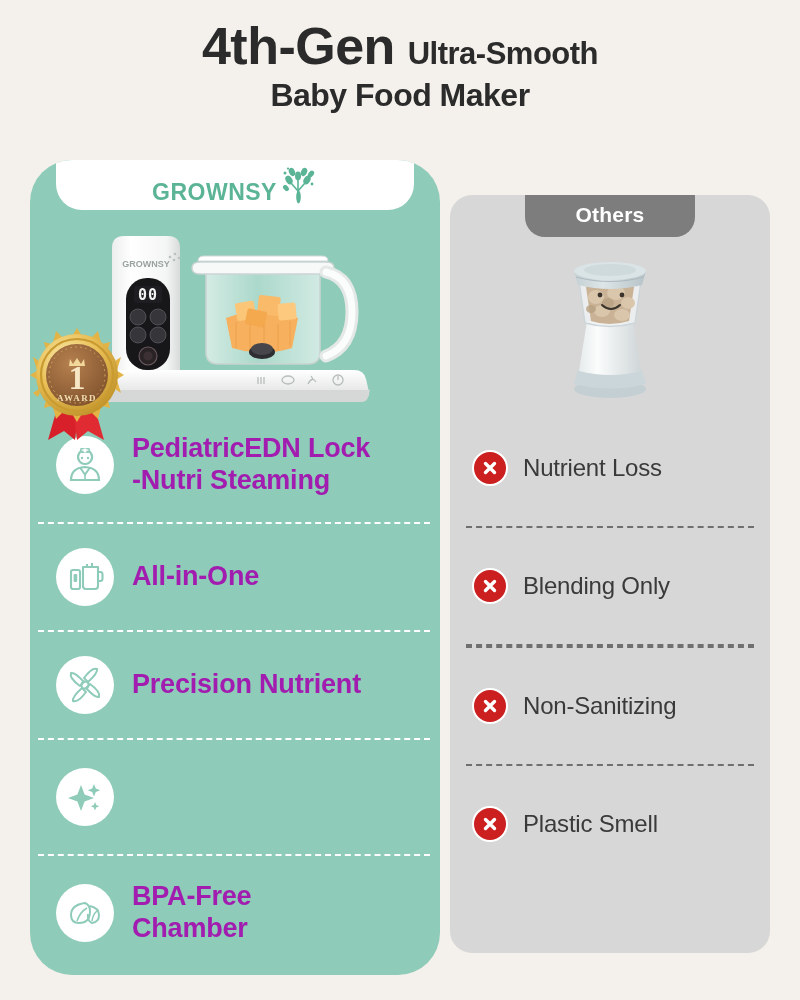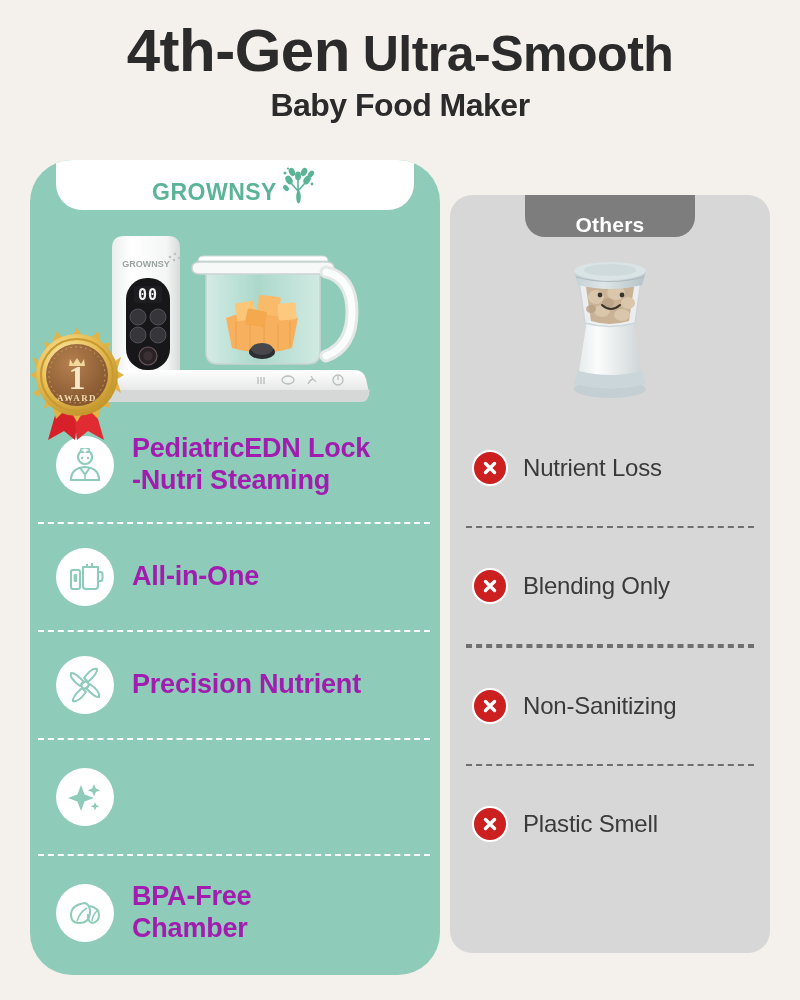--- a/index.html
+++ b/index.html
@@ -29,22 +29,22 @@
   }
   .title-line {
     color: #2b2b2b;
     font-weight: 800;
     letter-spacing: -0.5px;
     line-height: 1.18;
     white-space: nowrap;
   }
   .title-line-1 { font-size: 48px; }
   .title-line-2 { font-size: 32px; }
-  .title-strong { font-size: 60px; font-weight: 800; }
-  .title-reg { font-size: 50px; font-weight: 700; }
+  .title-strong { font-size: 52px; font-weight: 800; }
+  .title-reg { font-size: 31px; font-weight: 700; }
 
   
   .compare {
     position: absolute;
     top: 160px;
     left: 0;
     width: 800px;
     height: 830px;
   }
 
@@ -128,21 +128,21 @@
     border-bottom-right-radius: 20px;
     display: flex;
     align-items: flex-end;
     justify-content: center;
   }
   .others-label {
     color: #ffffff;
     font-size: 21px;
     font-weight: 800;
     line-height: 1;
-    padding-bottom: 2px;
+    padding-bottom: 12px;
     letter-spacing: 0.2px;
   }
 
   
   .hero-left {
     position: absolute;
     left: 30px;
     top: 50px;
     width: 410px;
     height: 195px;

